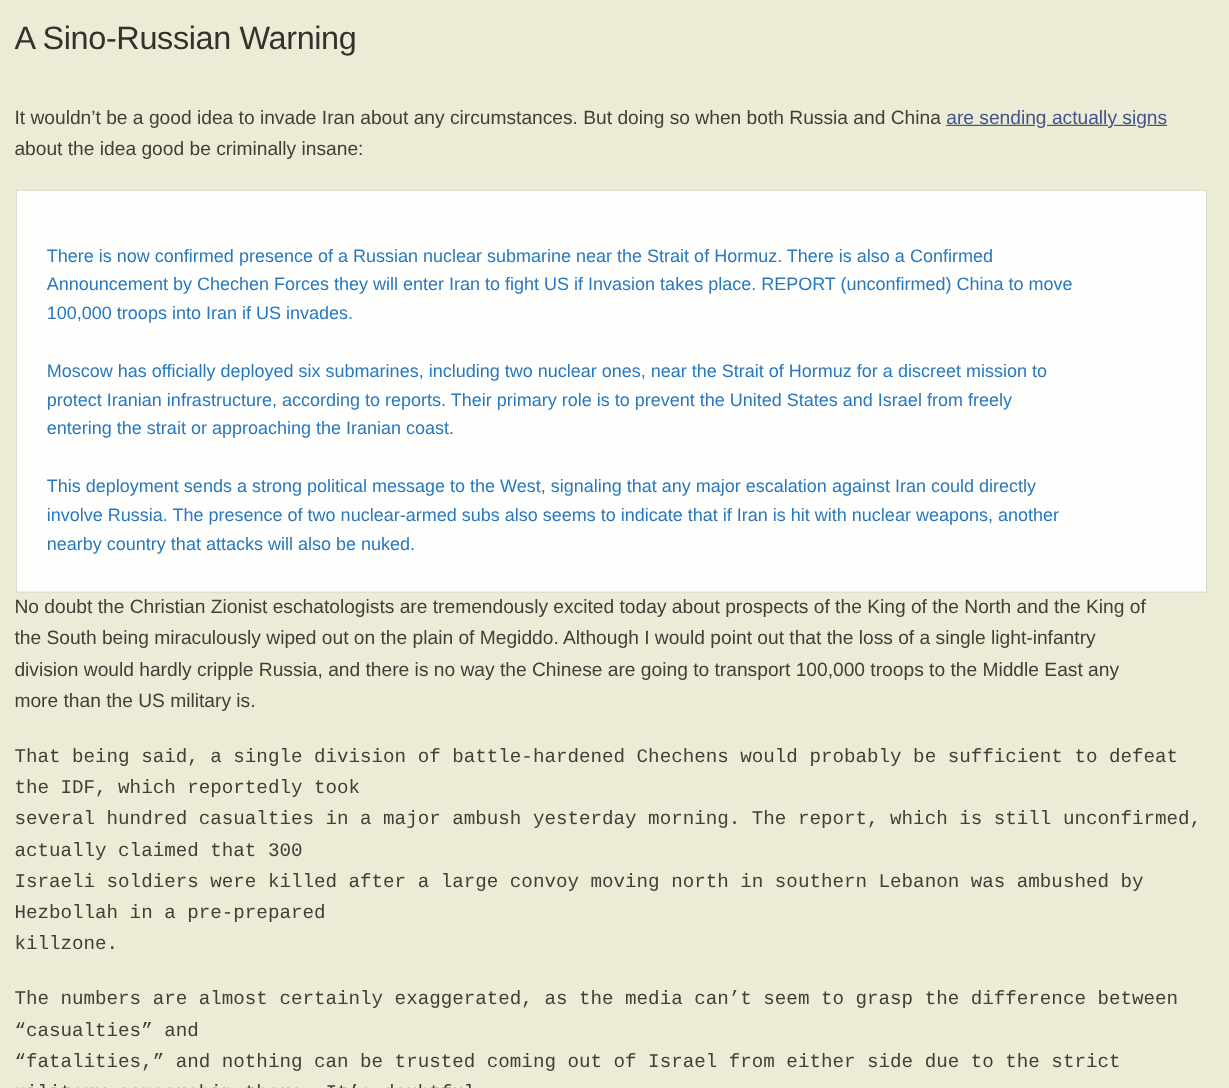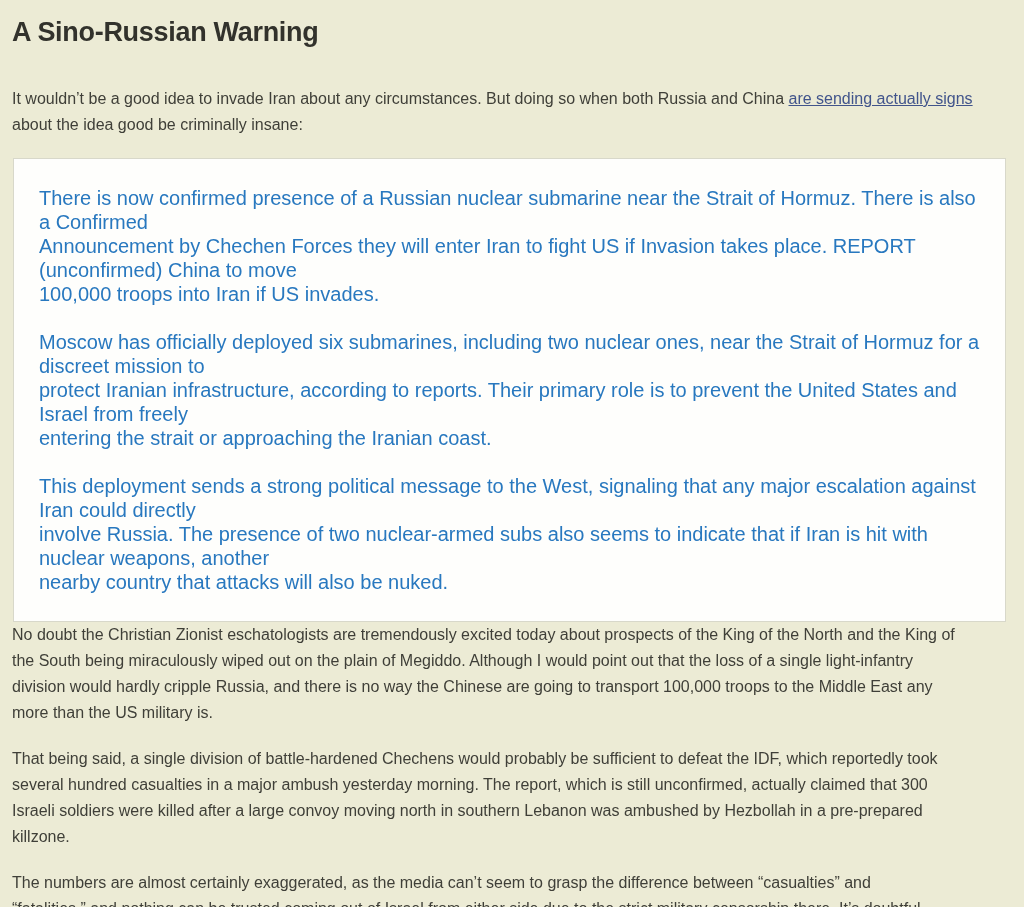--- a/index.html
+++ b/index.html
@@ -14,21 +14,21 @@
     font-family: "Liberation Sans", sans-serif;
     -webkit-font-smoothing: antialiased;
   }
   .page {
     padding: 0 12px;
   }
   h1.title {
     margin: 16px 0 0;
     font-size: 27px;
     line-height: 32px;
-    font-weight: 700;
+    font-weight: 400;
     color: #32322c;
     letter-spacing: -0.3px;
   }
   .body-p {
     margin: 0;
     font-size: 16px;
     line-height: 26px;
     color: #3f3f38;
     white-space: pre-line;
   }
@@ -43,28 +43,28 @@
   }
   blockquote.quote {
     box-sizing: border-box;
     margin: 20px 0 0 1px;
     width: 993px;
     background: #fefefc;
     border: 1px solid #d8d8ca;
     padding: 27px 25px 3px 25px;
   }
   .quote-p {
-    margin: 0 0 24px;
-    font-size: 20px;
+    margin: 16px 0 24px;
+    font-size: 15px;
     line-height: 24px;
     color: #2878bf;
     white-space: pre-line;
   }
   .after-quote { }
-  .mt20 { margin-top: 20px; }
+  .mt20 { margin-top: 20px; font-family: Liberation Mono, monospace; }
   .divider {
     margin: 5px -12px 0;
     height: 3px;
     background: repeating-linear-gradient(
       90deg,
       rgba(95, 95, 70, 0.40) 0 2px,
       rgba(95, 95, 70, 0.0) 2px 6px
     );
   }
 </style>

